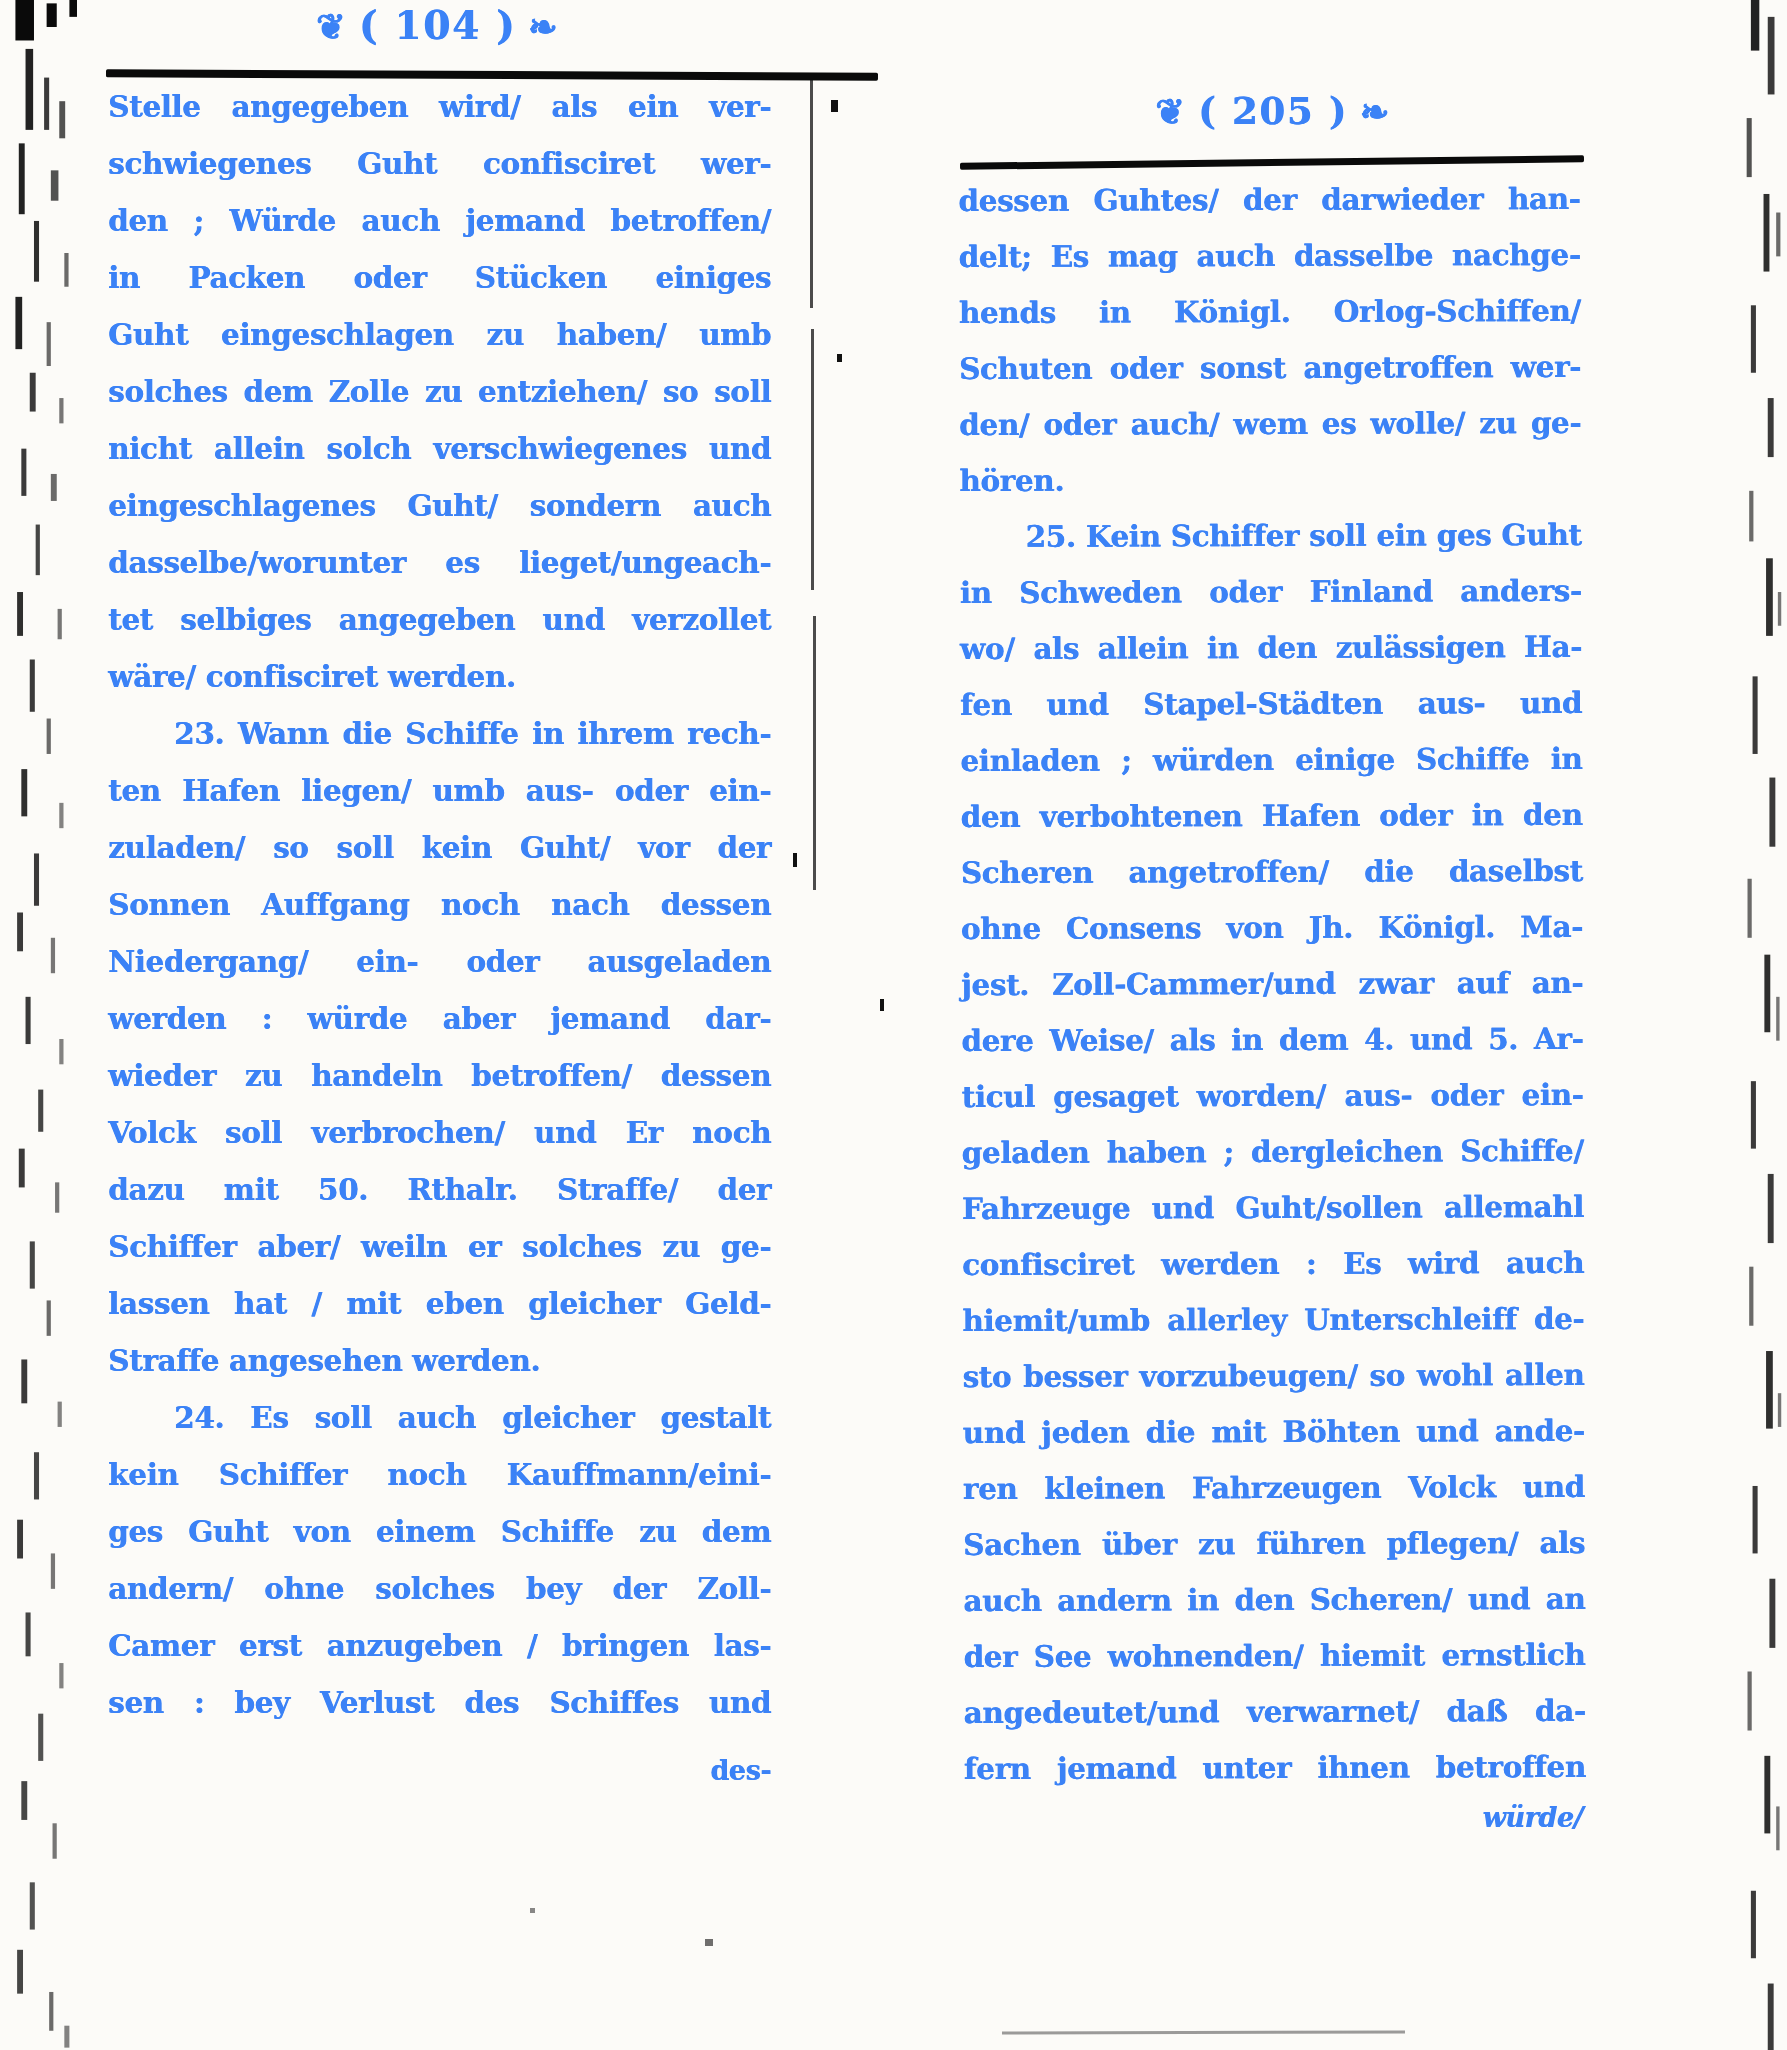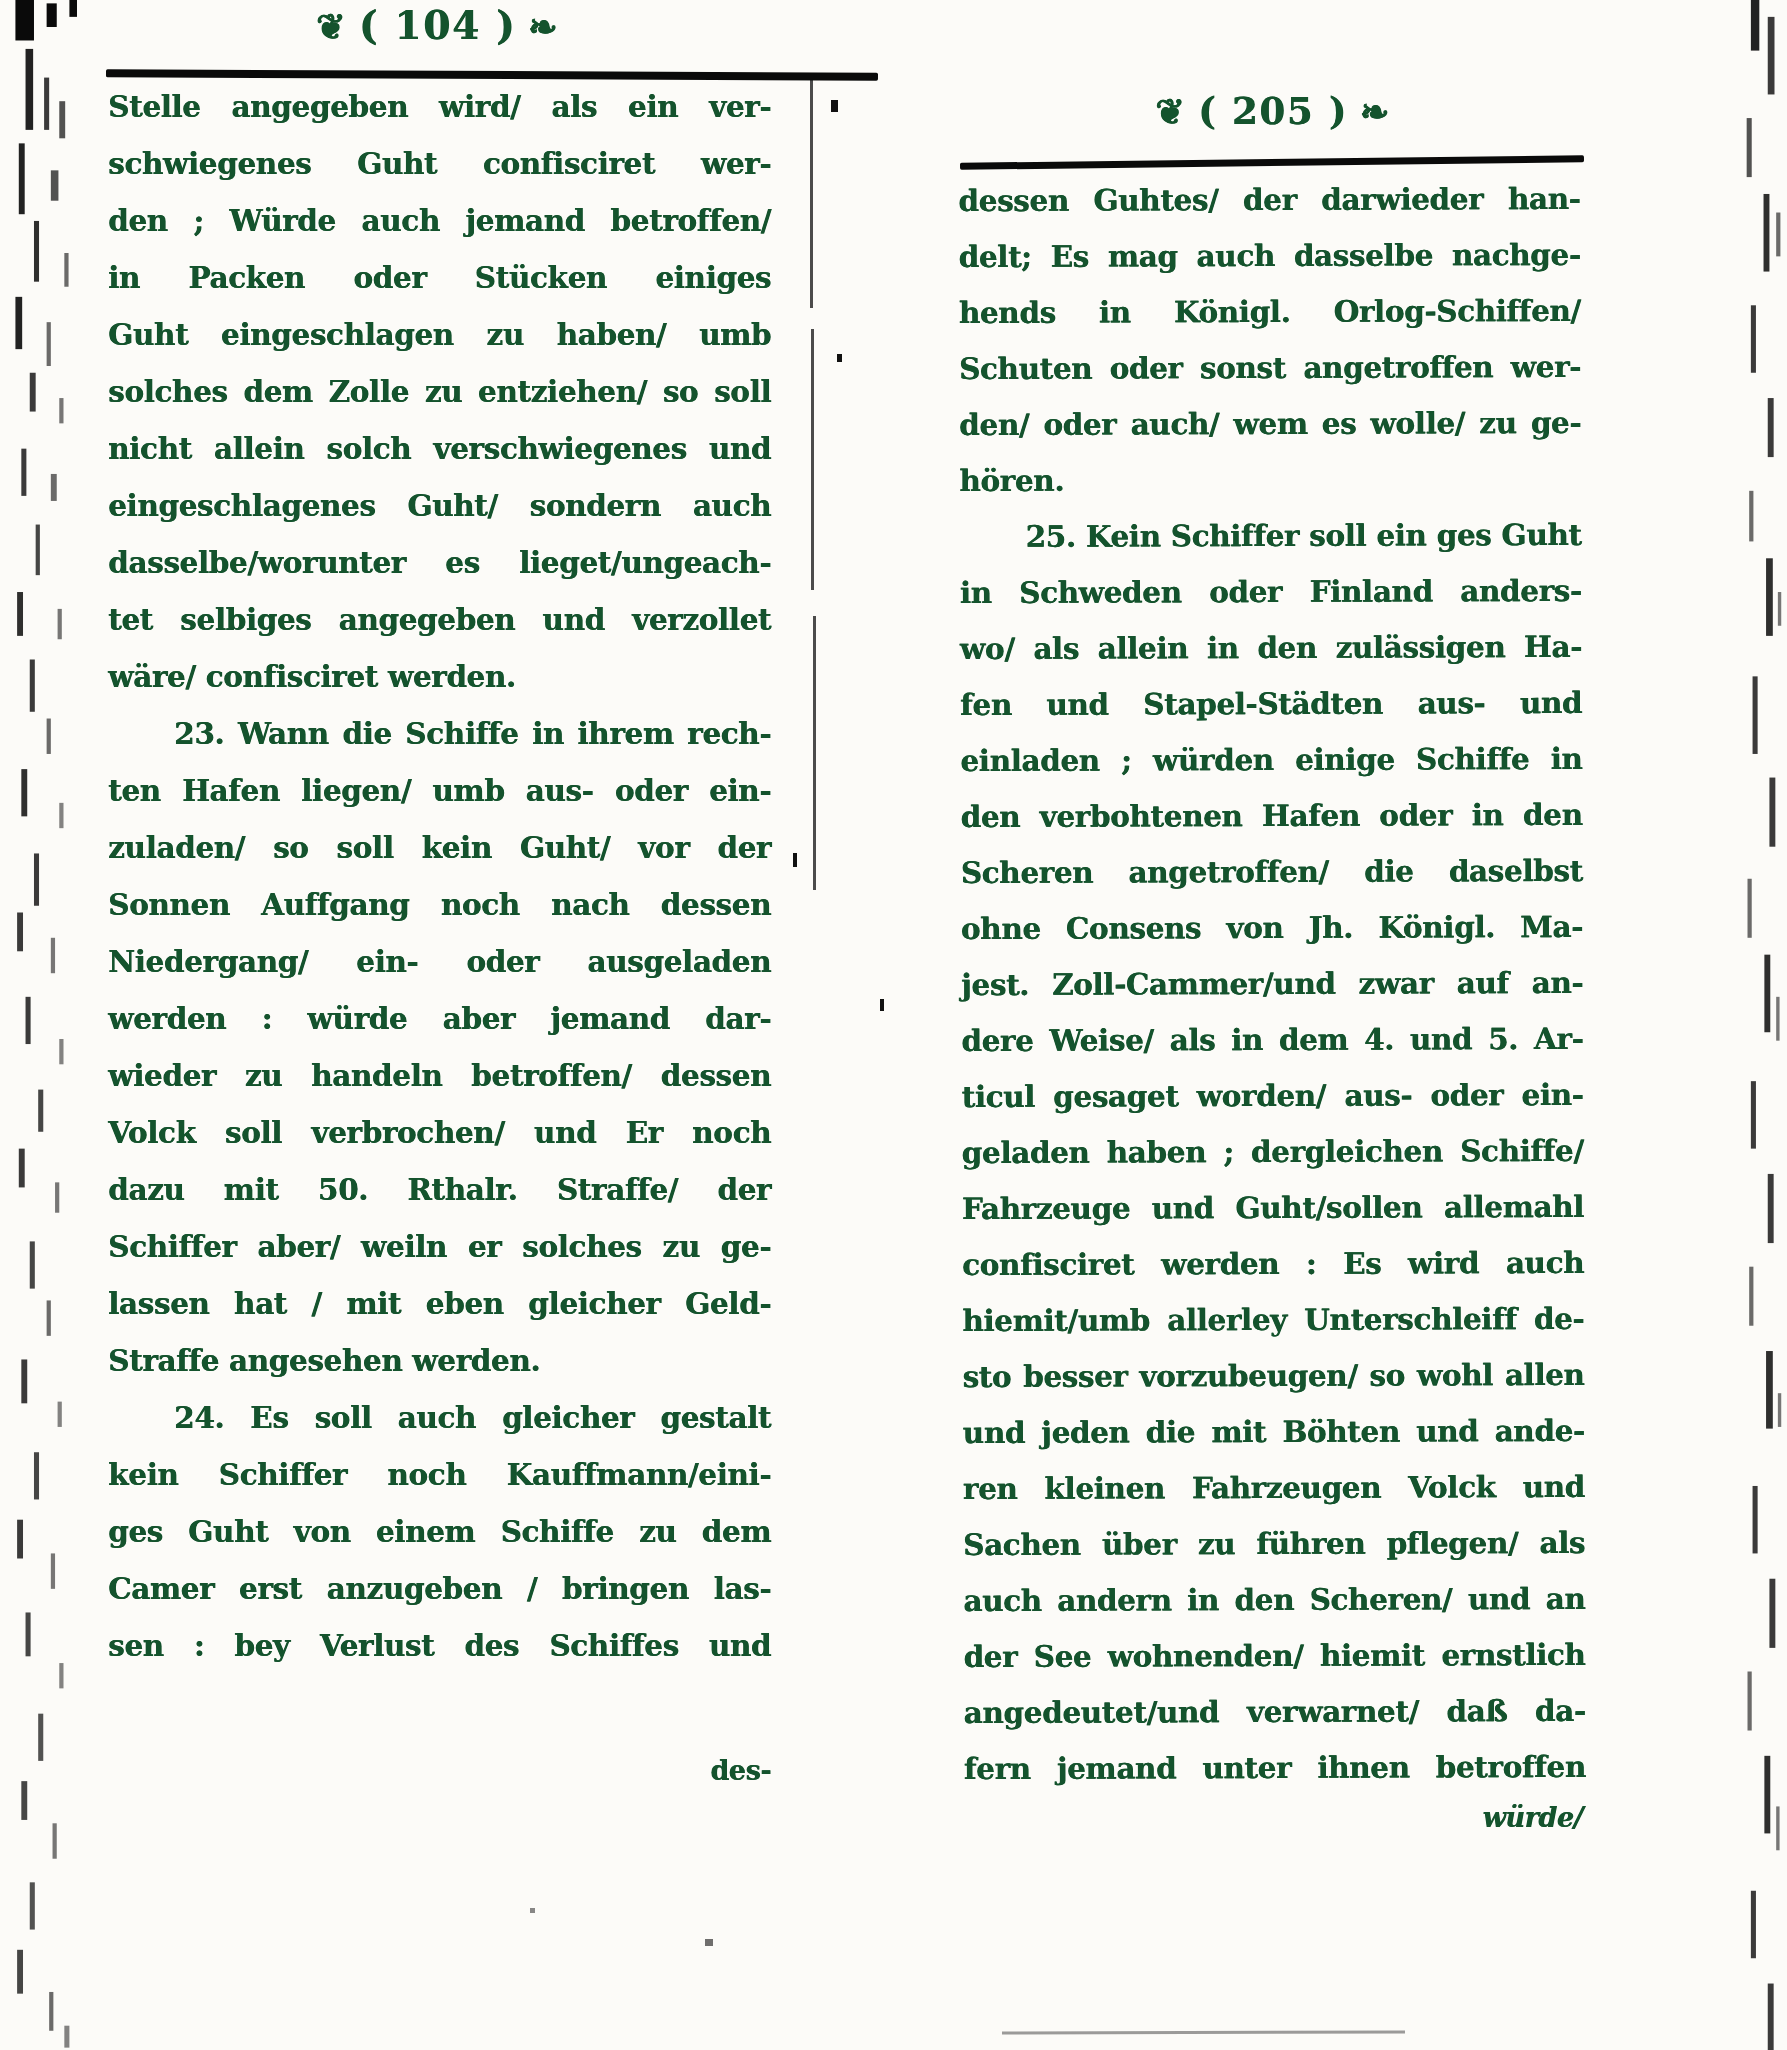--- a/index.html
+++ b/index.html
@@ -1,19 +1,19 @@
 <!DOCTYPE html>
 <html style="font-size:13.5px"><head>
 <meta charset="utf-8">
 <title>Scanned book page</title>
 <style>
   html,body{margin:0;padding:0;background:#777;}
   .scan{
     position:relative;width:1788px;height:2051px;overflow:hidden;
-    background:#fcfbf8;color:#14532d;
+    background:#fcfbf8;color:#3b82f6;
     font-family:"DejaVu Serif", serif;font-weight:700;
   }
   
   .col{position:absolute;}
   .line{
     font-size:29.5px;line-height:57px;white-space:normal;
     letter-spacing:-0.4px;
     text-align:justify;text-align-last:justify;
     text-shadow:0.5px 0 0 currentColor;
   }
@@ -164,20 +164,21 @@
       <div class="line">werden : würde aber jemand dar-</div>
       <div class="line">wieder zu handeln betroffen/ dessen</div>
       <div class="line">Volck soll verbrochen/ und Er noch</div>
       <div class="line">dazu mit 50. Rthalr. Straffe/ der</div>
       <div class="line">Schiffer aber/ weiln er solches zu ge-</div>
       <div class="line">lassen hat / mit eben gleicher Geld-</div>
       <div class="line end">Straffe angesehen werden.</div>
       <div class="line indent">24. Es soll auch gleicher gestalt</div>
       <div class="line">kein Schiffer noch Kauffmann/eini-</div>
       <div class="line">ges Guht von einem Schiffe zu dem</div>
+      <div class="line">andern/ ohne solches bey der Zoll-</div>
       <div class="line">Camer erst anzugeben / bringen las-</div>
       <div class="line">sen : bey Verlust des Schiffes und</div>
     </div>
   <div class="catchword left-cw" style="position:absolute;left:108px;top:1742px;width:663px;">des-</div>
 
   <div class="pg-header" style="left:961px;top:89px;width:624px;font-size:37px;">
     <span class="orn">❦</span><span>( 205 )</span><span class="orn">❧</span>
   </div>
   <div class="rule" style="left:960px;top:159px;width:624px;height:6.7px;transform:rotate(-0.7deg);"></div>
 

